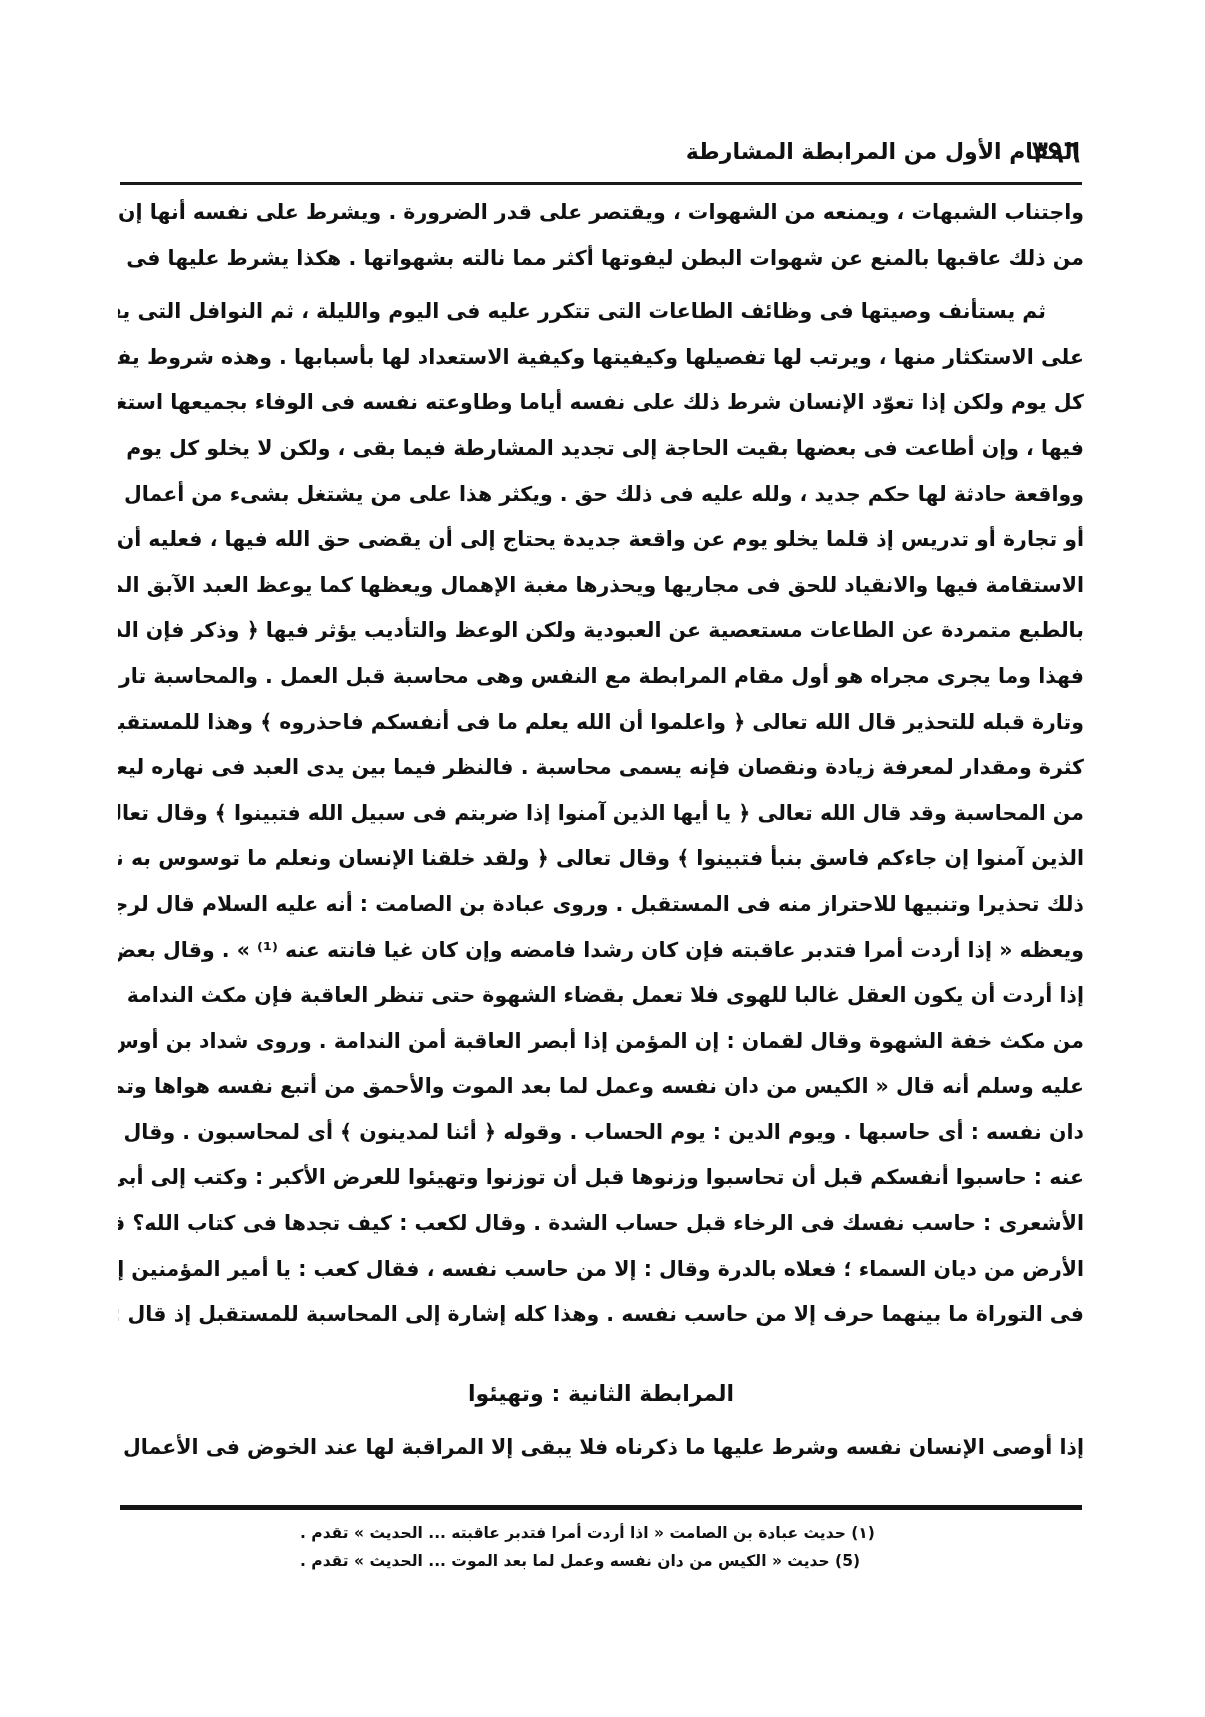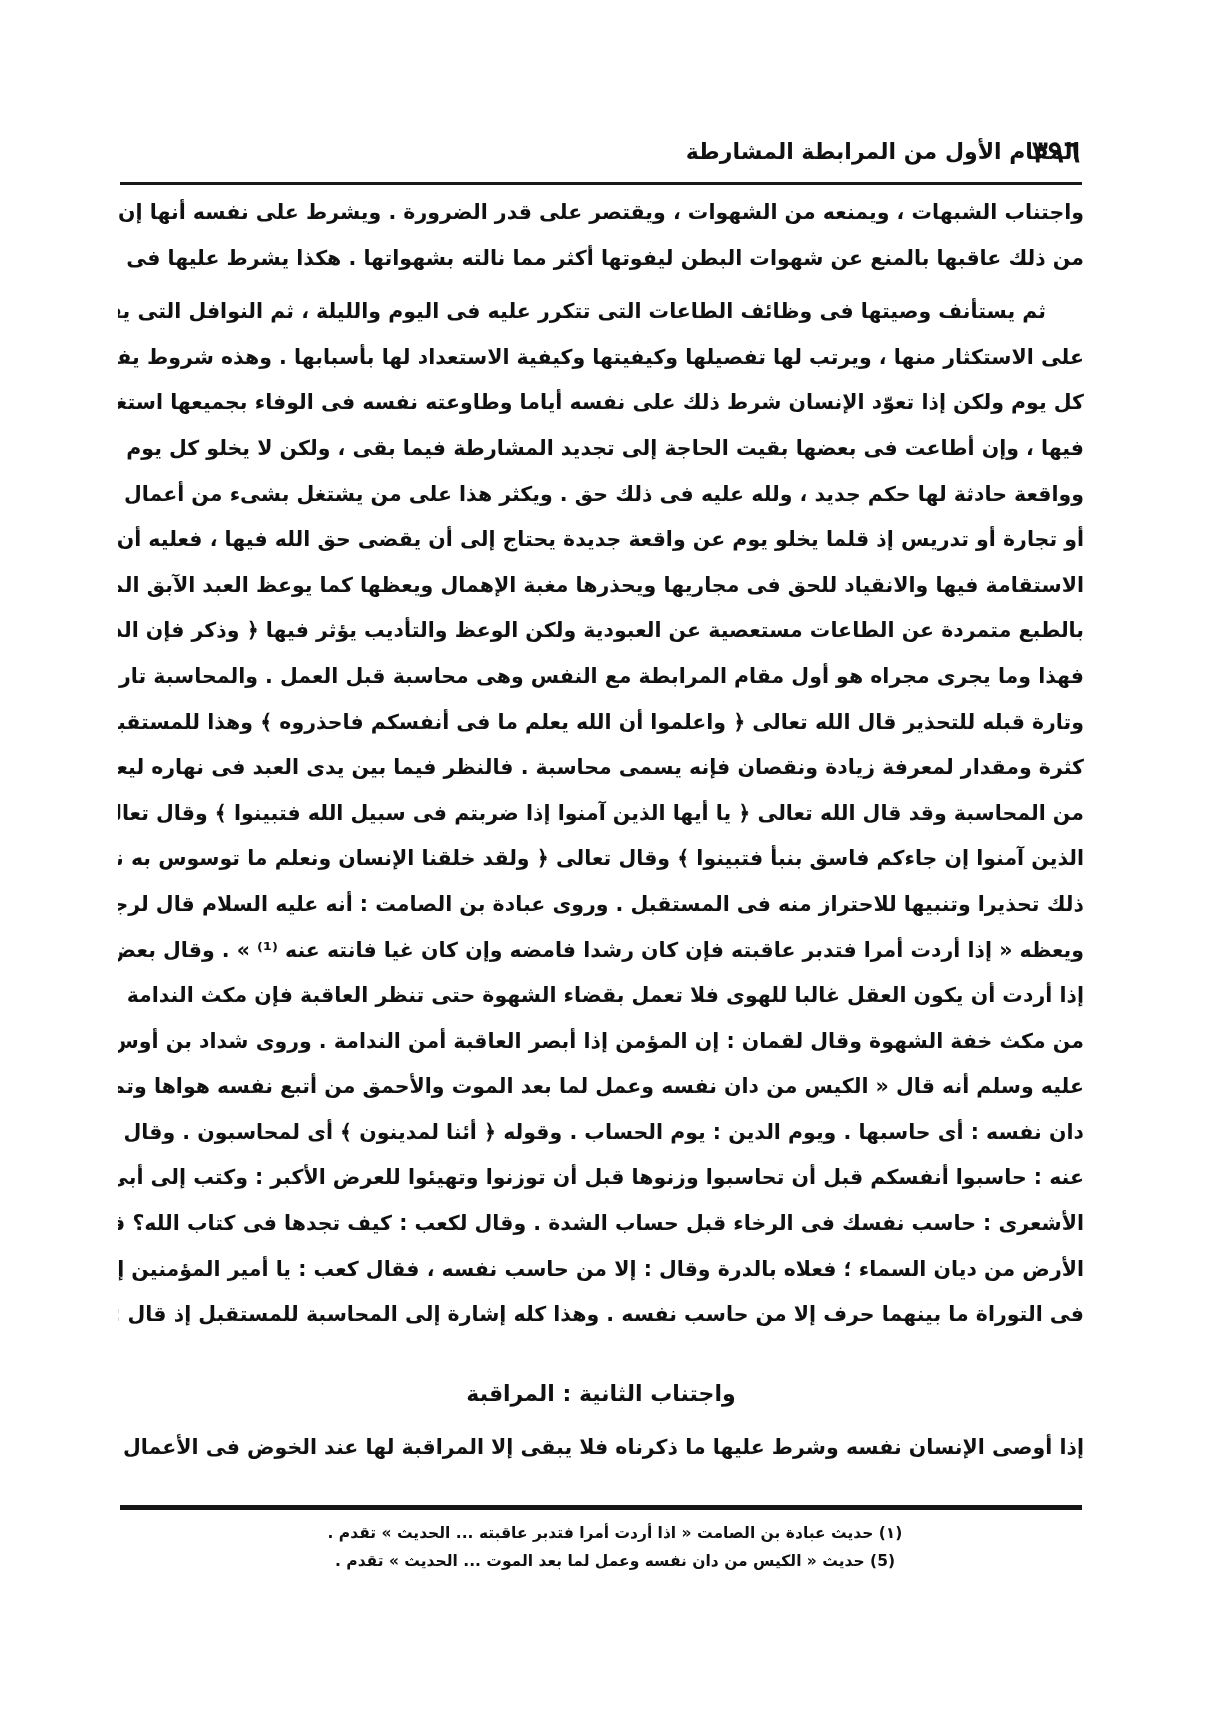--- a/index.html
+++ b/index.html
@@ -123,21 +123,21 @@
       left: 300px;
       top: 1519px;
       width: 630px;
       direction: rtl;
       font-weight: bold;
       font-size: 15.5px;
     }
     .footnote {
       line-height: 28px;
       white-space: nowrap;
-      text-align: center;
+      text-align: left;
     }
   </style>
 </head>
 <body>
 
 <div class="page">
 
   <div class="header">
     <div class="page-number">٣٩٦</div>
     <div class="running-title">المقام الأول من المرابطة المشارطة</div>
@@ -170,21 +170,21 @@
       <div class="line">من مكث خفة الشهوة وقال لقمان : إن المؤمن إذا أبصر العاقبة أمن الندامة . وروى شداد بن أوس عنه صلى الله</div>
       <div class="line">عليه وسلم أنه قال « الكيس من دان نفسه وعمل لما بعد الموت والأحمق من أتبع نفسه هواها وتمنى على الله ⁽²⁾ »</div>
       <div class="line">دان نفسه : أى حاسبها . ويوم الدين : يوم الحساب . وقوله ﴿ أئنا لمدينون ﴾ أى لمحاسبون . وقال عمر رضى الله</div>
       <div class="line">عنه : حاسبوا أنفسكم قبل أن تحاسبوا  وزنوها قبل أن توزنوا  وتهيئوا للعرض الأكبر  :  وكتب إلى أبى موسى</div>
       <div class="line">الأشعرى : حاسب نفسك فى الرخاء قبل حساب الشدة . وقال لكعب : كيف تجدها فى كتاب الله؟ قال : ويل لديان</div>
       <div class="line">الأرض من ديان السماء ؛ فعلاه بالدرة وقال : إلا من حاسب نفسه ، فقال كعب : يا أمير المؤمنين إنها إلى جنبها</div>
       <div class="line">فى التوراة ما بينهما حرف إلا من حاسب نفسه . وهذا كله إشارة إلى المحاسبة للمستقبل إذ قال : من دان نفسه وعمل</div>
     </div>
   </div>
 
-  <div class="section-heading">واجتناب الثانية : المراقبة</div>
+  <div class="section-heading">المرابطة الثانية : وتهيئوا</div>
   <div class="closing-line">إذا أوصى الإنسان نفسه وشرط عليها ما ذكرناه فلا يبقى إلا المراقبة لها عند الخوض فى الأعمال وملاحظاتها</div>
 
   <div class="footnote-rule"></div>
   <div class="footnotes">
     <div class="footnote">(١) حديث عبادة بن الصامت « اذا أردت أمرا فتدبر عاقبته ... الحديث » تقدم .</div>
     <div class="footnote">(5) حديث « الكيس من دان نفسه وعمل لما بعد الموت ... الحديث » تقدم .</div>
   </div>
 
 </div>
 

